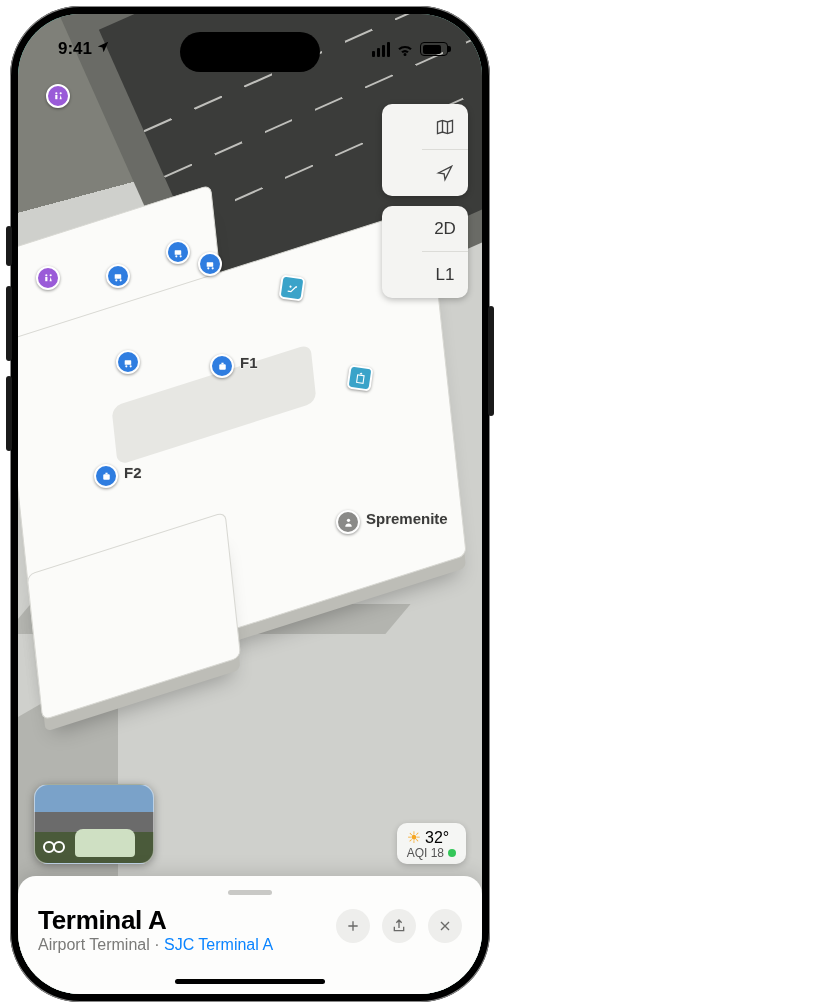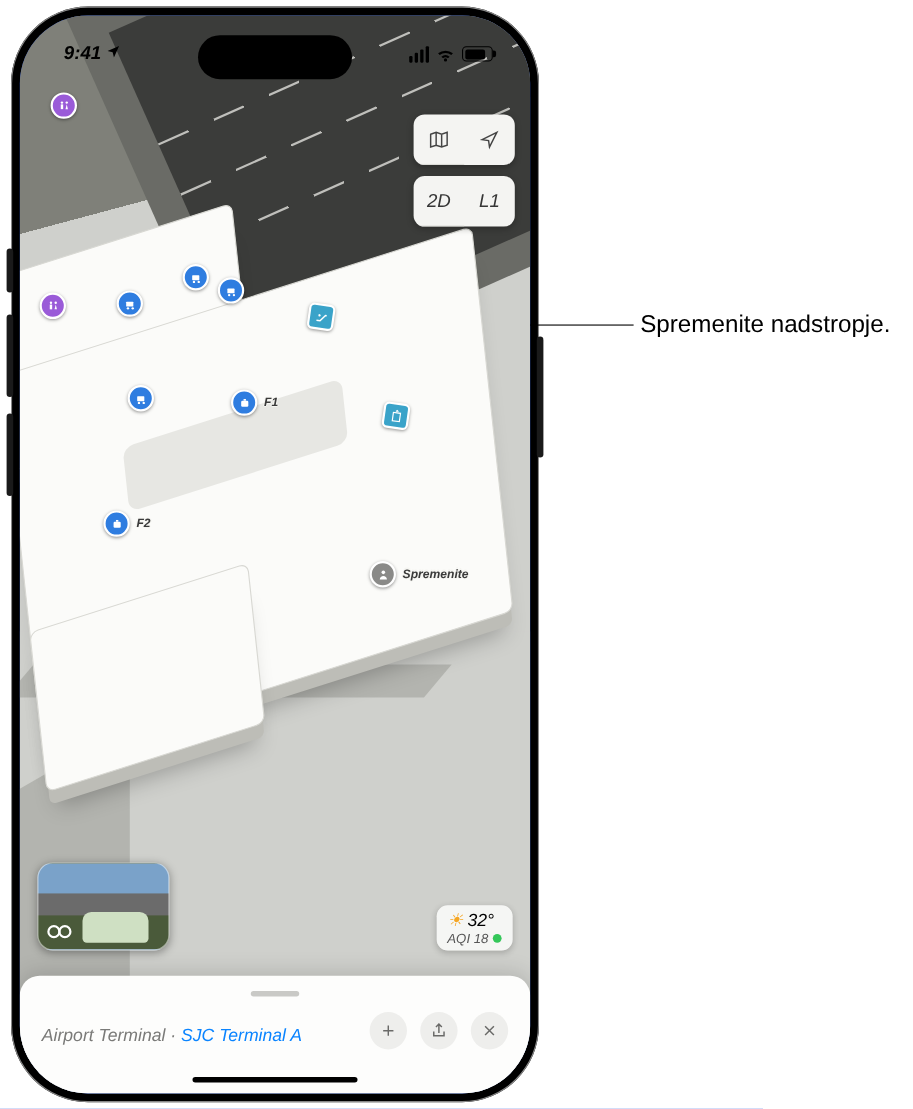--- a/index.html
+++ b/index.html
@@ -36,22 +36,21 @@
   .side-btn.left1 { left: -4px; top: 220px; width: 6px; height: 40px; }
   .side-btn.left2 { left: -4px; top: 280px; width: 6px; height: 75px; }
   .side-btn.left3 { left: -4px; top: 370px; width: 6px; height: 75px; }
 
   .screen {
     position: relative;
     width: 100%;
     height: 100%;
     border-radius: 62px;
     overflow: hidden;
-    background: #1d4ed8;
-    font-style: italic;
+    background: #5eead4;
   }
 
   
   .island {
     position: absolute;
     top: 18px;
     left: 50%;
     transform: translateX(-50%);
     width: 140px;
     height: 40px;
@@ -136,22 +135,22 @@
     background:#cfd0cc;
   }
   .ground-lines::before, .ground-lines::after {
     content:""; position:absolute; background:#b3b4af;
   }
   .ground-lines::before{ left:40px; top:30px; width:380px; height:30px; transform: skewX(-40deg); }
   .ground-lines::after{ left:20px; top:120px; width:120px; height:300px; transform: skewY(-30deg); }
 
   
   .poi {
-    position:absolute; display:flex; align-items:center; gap:6px;
-    font-size:11px; font-weight:600; color:#3a3a3a;
+    position:absolute; display:flex; align-items:flex-start; gap:6px;
+    font-size:15px; font-weight:600; color:#3a3a3a;
     z-index:10;
     text-shadow: -1px 0 #f5f5f1, 1px 0 #f5f5f1, 0 -1px #f5f5f1, 0 1px #f5f5f1;
   }
   .pin {
     width:24px; height:24px; border-radius:50%;
     display:flex; align-items:center; justify-content:center;
     border:2px solid #fff; box-shadow:0 1px 3px rgba(0,0,0,.4);
     flex-shrink:0;
   }
   .pin.purple{ background:#9a5bd8; color:#fff; }
@@ -163,22 +162,23 @@
 
   
   .map-controls {
     position:absolute; right:14px; top:90px;
     display:flex; flex-direction:column; gap:10px;
     z-index:30;
   }
   .ctrl-group {
     background:#f4f4f2; border-radius:10px;
     box-shadow:0 2px 6px rgba(0,0,0,.25);
-    display:flex; flex-direction:row;
+    display:flex; flex-direction:column;
     overflow:hidden;
+    padding-left:40px;
   }
   .ctrl-btn {
     width:46px; height:46px;
     display:flex; align-items:center; justify-content:center;
     font-size:17px; font-weight:500; color:#363636;
     border-bottom:1px solid #dcdcd8;
     cursor:pointer;
   }
   .ctrl-btn:last-child{ border-bottom:none;justify-content:center; }
   .ctrl-btn svg{ width:20px; height:20px; stroke:#444; fill:none; stroke-width:1.6;}
@@ -230,21 +230,21 @@
     box-shadow: 0 -2px 20px rgba(0,0,0,.15);
   }
   .grabber{
     width:44px; height:5px; background:#c9c9c6; border-radius:3px;
     margin:0 auto 10px;
   }
   .card-head{
     display:flex; align-items:flex-start; justify-content:space-between;
   }
   .card-title{ font-size:26px; font-weight:700; letter-spacing:-.3px; }
-  .card-sub{ font-size:16px; color:#7a7a78; margin-top:17px;}
+  .card-sub{ font-size:16px; color:#7a7a78; margin-top:0;}
   .card-sub .link{ color:#0a84ff; }
   .card-actions{ display:flex; gap:12px; padding-top:4px;}
   .round-btn{
     width:34px; height:34px; border-radius:50%;
     background:#eeeeec; color:#6a6a68;
     display:flex; align-items:center; justify-content:center;
     font-size:18px; cursor:pointer;
   }
   .round-btn svg{ width:16px; height:16px; stroke:#6a6a68; fill:none; stroke-width:2;}
 
@@ -466,20 +466,21 @@
         <div class="row2">
           <span>AQI 18</span>
           <span class="aqi-dot"></span>
         </div>
       </div>
 
       <div class="card">
         <div class="grabber"></div>
         <div class="card-head">
           <div>
+            <div class="card-title">Terminal A</div>
             <div class="card-sub">
               <span>Airport Terminal</span><span> · </span><span class="link">SJC Terminal A</span>
             </div>
           </div>
           <div class="card-actions">
             <div class="round-btn">
               <svg viewBox="0 0 24 24">
                   <path d="M12 5v14M5 12h14"></path>
                 </svg>
             </div>
@@ -495,18 +496,14 @@
             </div>
           </div>
         </div>
       </div>
 
       <div class="home-indicator"></div>
 
     </div>
   </div>
 
-  <div class="callout">
-    <div class="line"></div>
-    <span>Spremenite nadstropje.</span>
-  </div>
 
 </div>
 
 </body></html>

